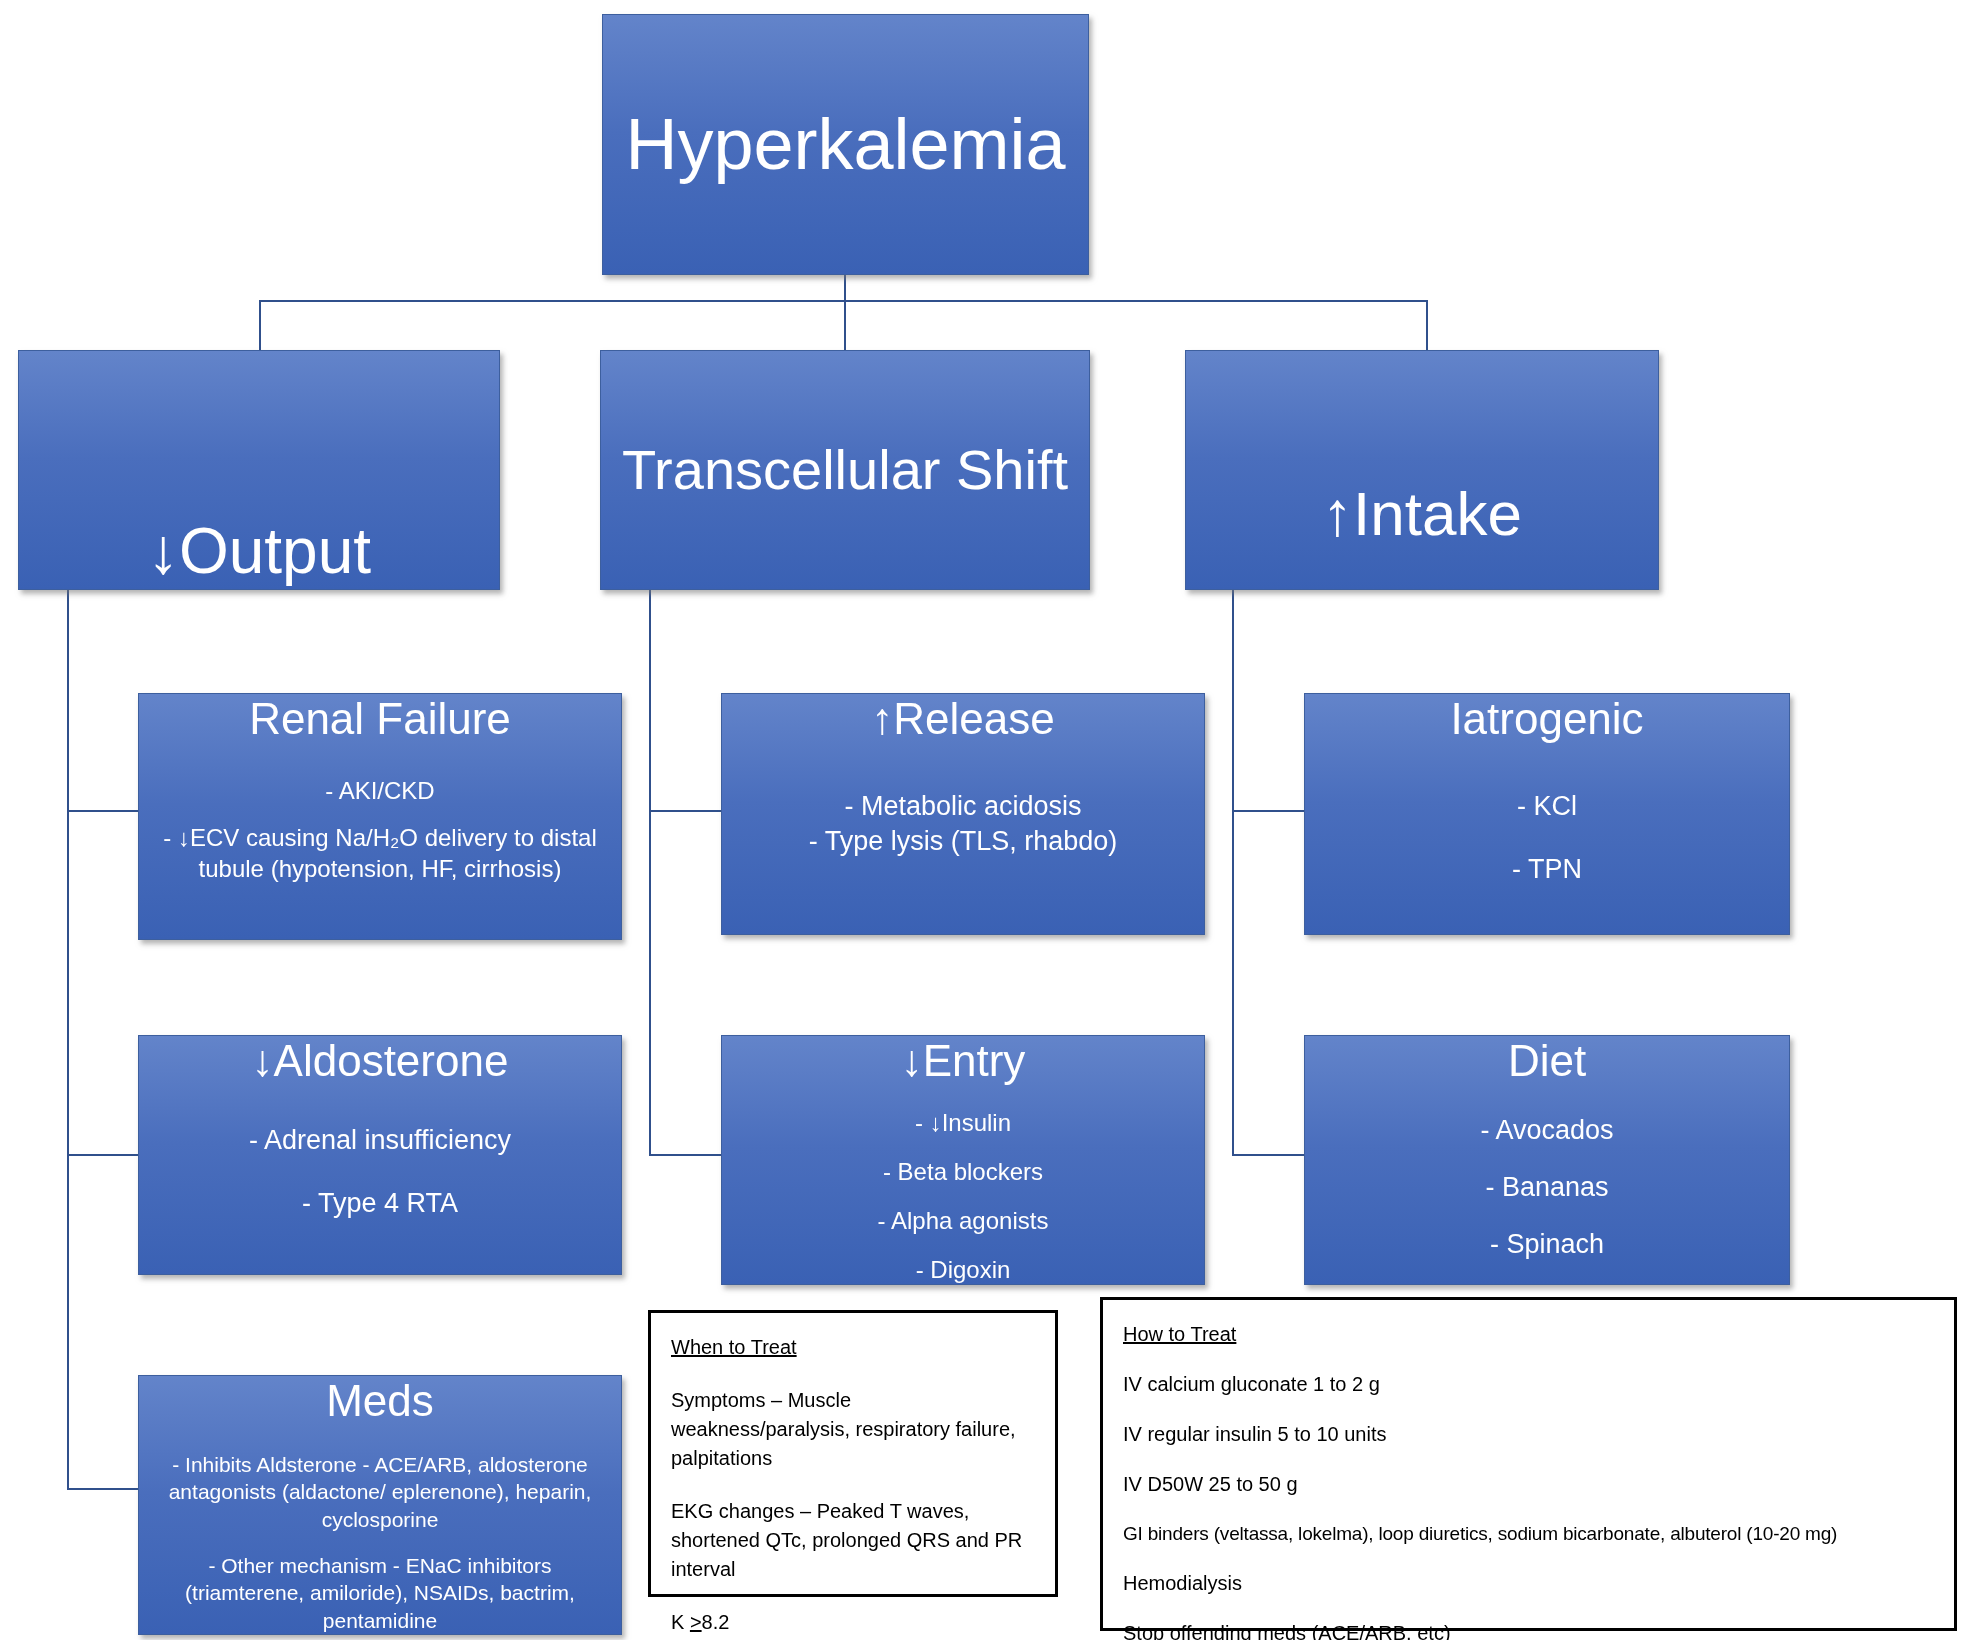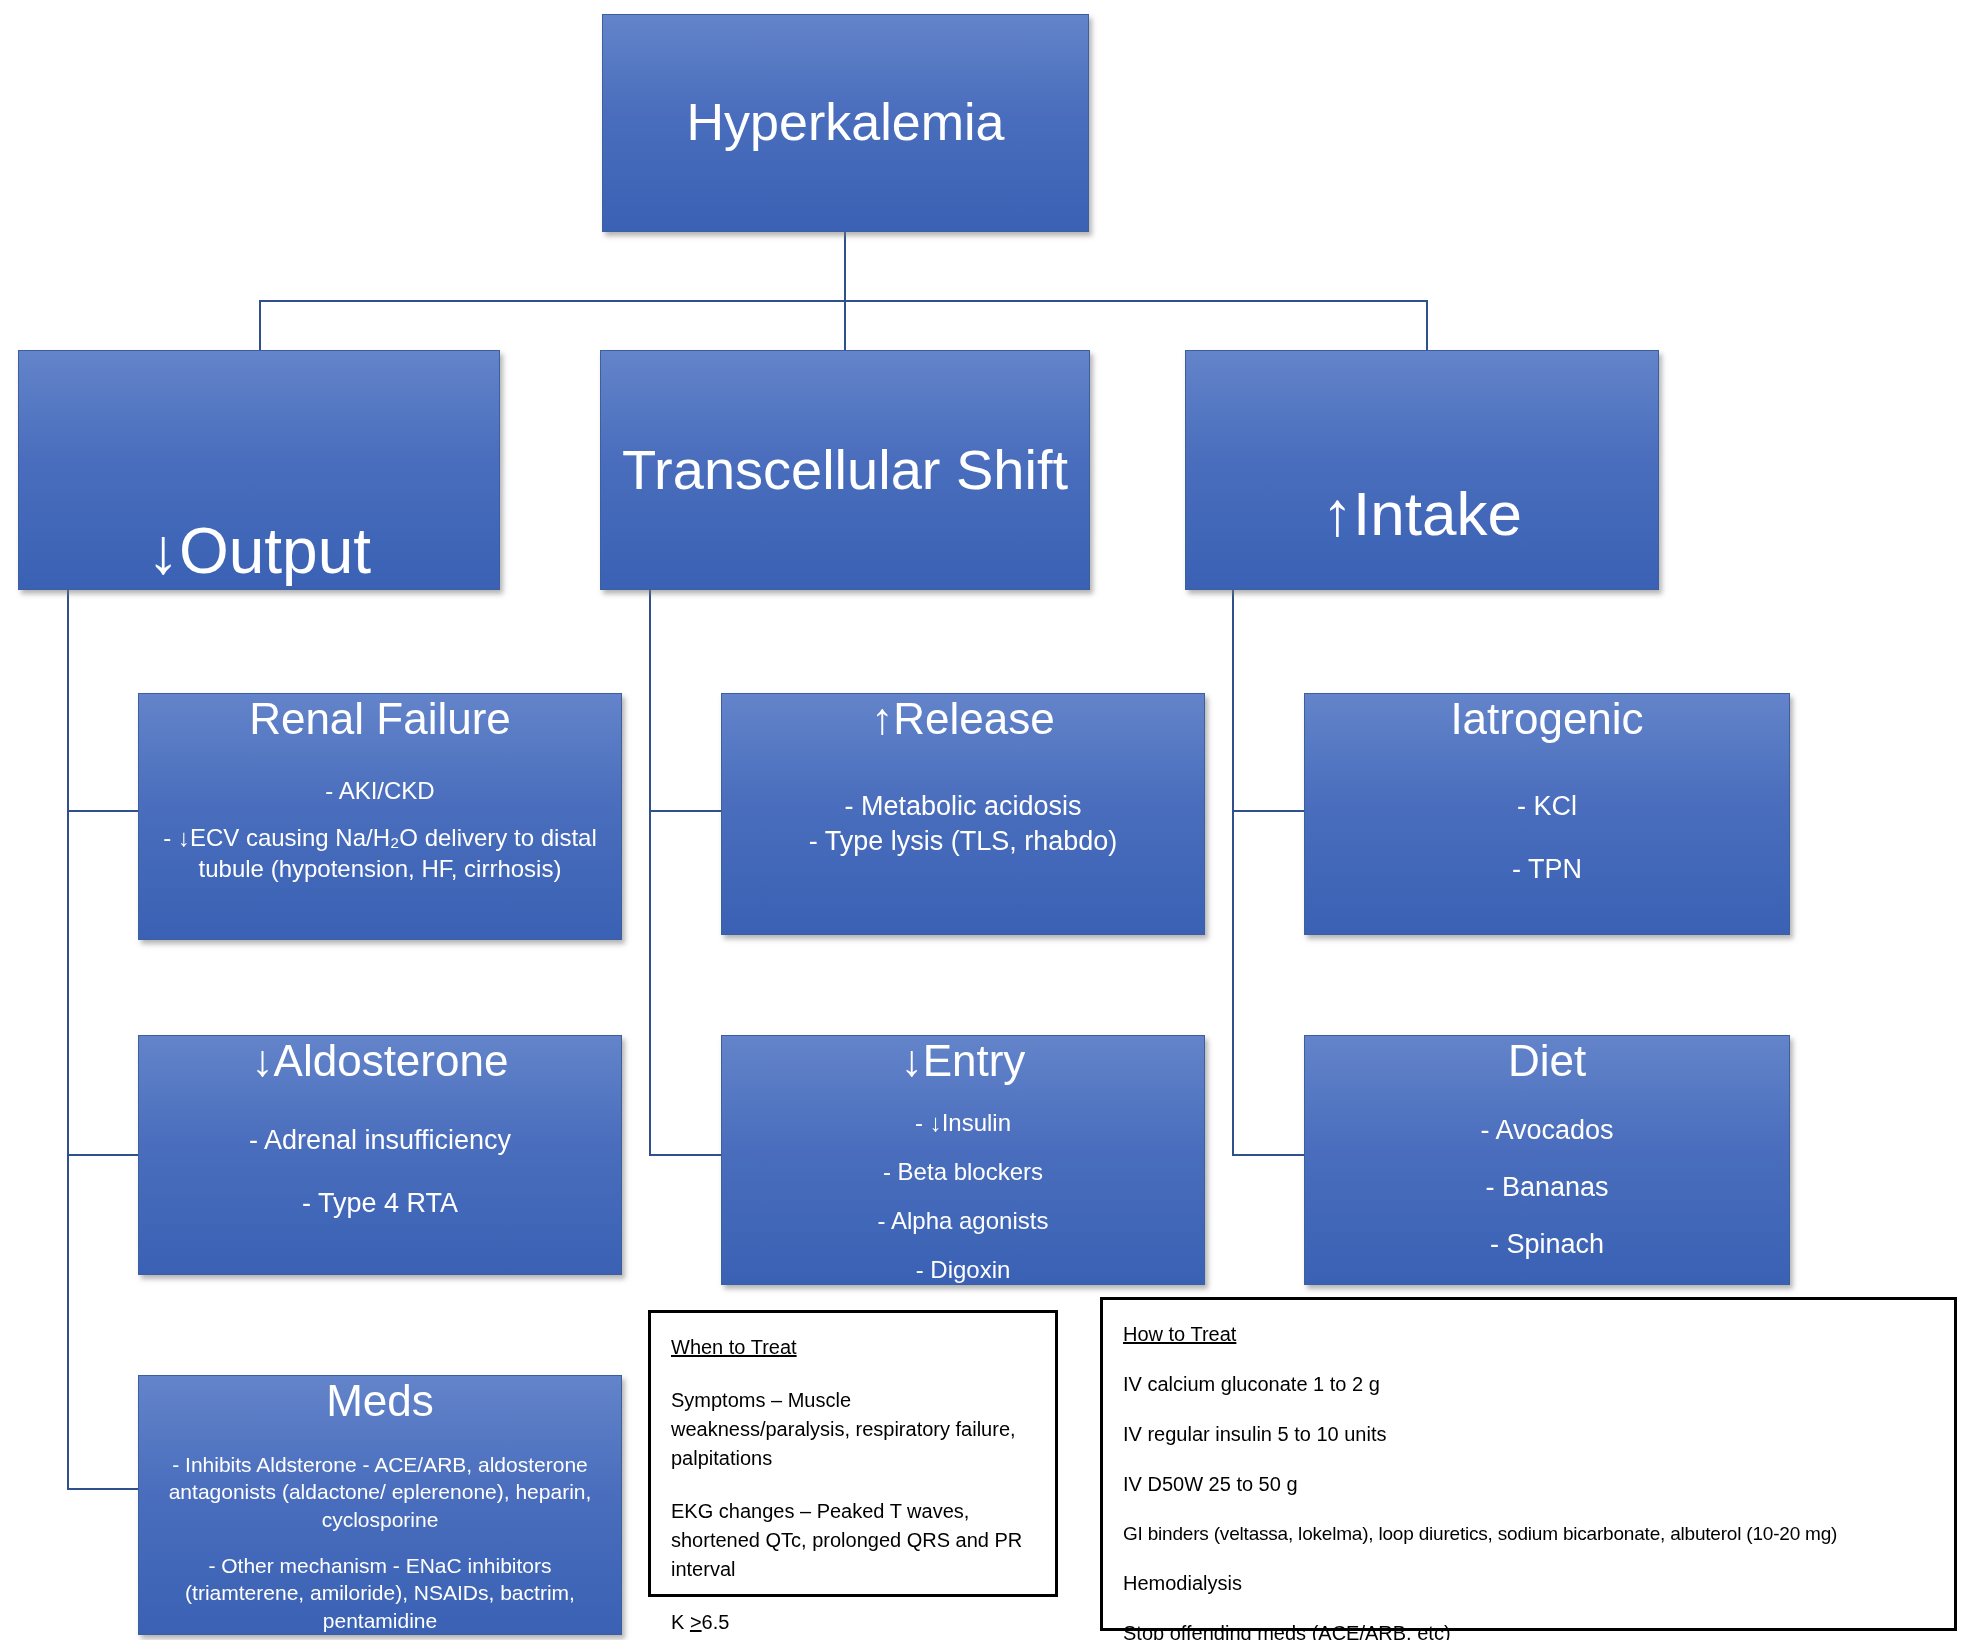--- a/index.html
+++ b/index.html
@@ -68,21 +68,21 @@
   <div class="line h" style="left:67px;top:1488px;width:72px"></div>
 
   <div class="line v" style="left:649px;top:589px;height:567px"></div>
   <div class="line h" style="left:649px;top:810px;width:73px"></div>
   <div class="line h" style="left:649px;top:1154px;width:73px"></div>
 
   <div class="line v" style="left:1232px;top:589px;height:567px"></div>
   <div class="line h" style="left:1232px;top:810px;width:73px"></div>
   <div class="line h" style="left:1232px;top:1154px;width:73px"></div>
 
-  <div class="node big" style="left:602px;top:14px;width:487px;height:218px;font-size:52px">
+  <div class="node big" style="left:602px;top:14px;width:487px;height:261px;font-size:72px">
     <div class="title">Hyperkalemia</div>
   </div>
 
   <div class="node big" style="left:18px;top:350px;width:482px;height:240px;font-size:64px;justify-content:flex-end;">
     <div class="title">↓Output</div>
   </div>
 
   <div class="node big" style="left:600px;top:350px;width:490px;height:240px;font-size:56px">
     <div class="title">Transcellular Shift</div>
   </div>
@@ -147,21 +147,21 @@
       <div class="bullet">- Avocados</div>
       <div class="bullet">- Bananas</div>
       <div class="bullet">- Spinach</div>
     </div>
   </div>
 
   <div class="treat when" style="left:648px;top:1310px;width:410px;height:287px">
     <div class="treat-heading">When to Treat</div>
     <p>Symptoms – Muscle weakness/paralysis, respiratory failure, palpitations</p>
     <p>EKG changes – Peaked T waves, shortened QTc, prolonged QRS and PR interval</p>
-    <p><span>K </span><span class="u">&gt;</span><span>6.5</span></p>
+    <p><span>K </span><span class="u">&gt;</span><span>8.2</span></p>
   </div>
 
   <div class="treat how" style="left:1100px;top:1297px;width:857px;height:334px">
     <div class="treat-heading">How to Treat</div>
     <p>IV calcium gluconate 1 to 2 g</p>
     <p>IV regular insulin 5 to 10 units</p>
     <p>IV D50W 25 to 50 g</p>
     <p class="long">GI binders (veltassa, lokelma), loop diuretics, sodium bicarbonate, albuterol (10-20 mg)</p>
     <p>Hemodialysis</p>
     <p>Stop offending meds (ACE/ARB, etc)</p>

